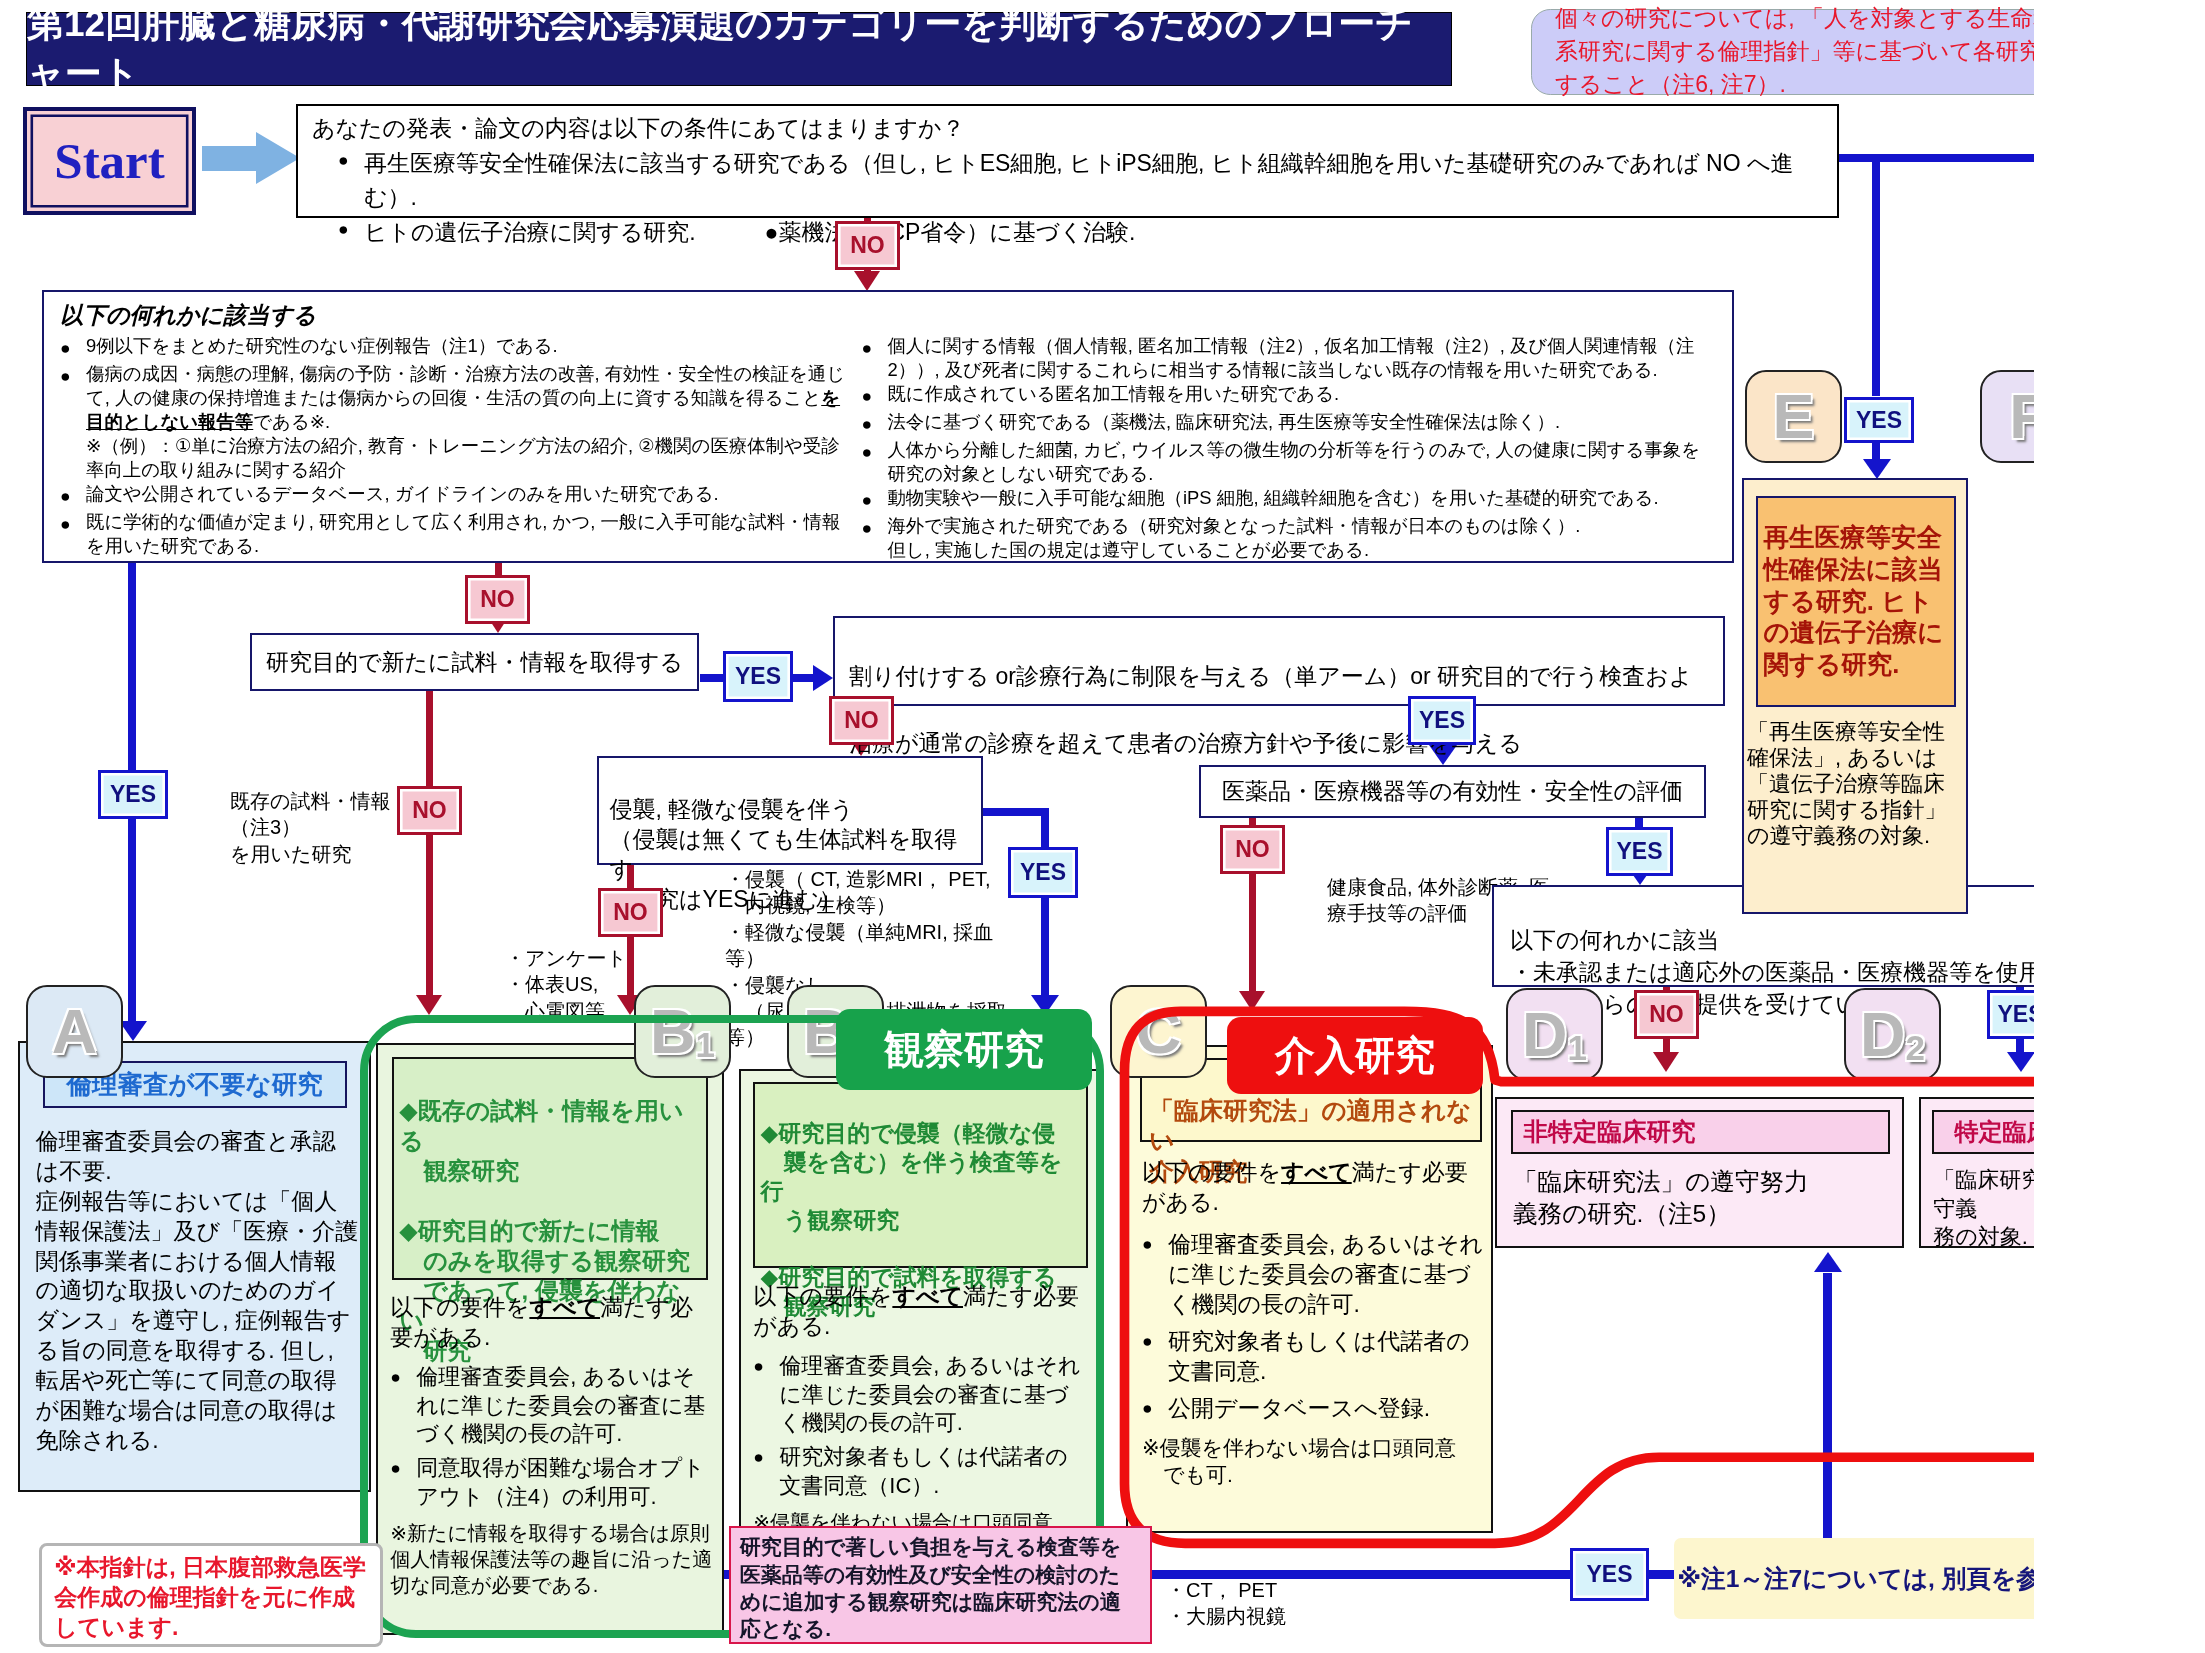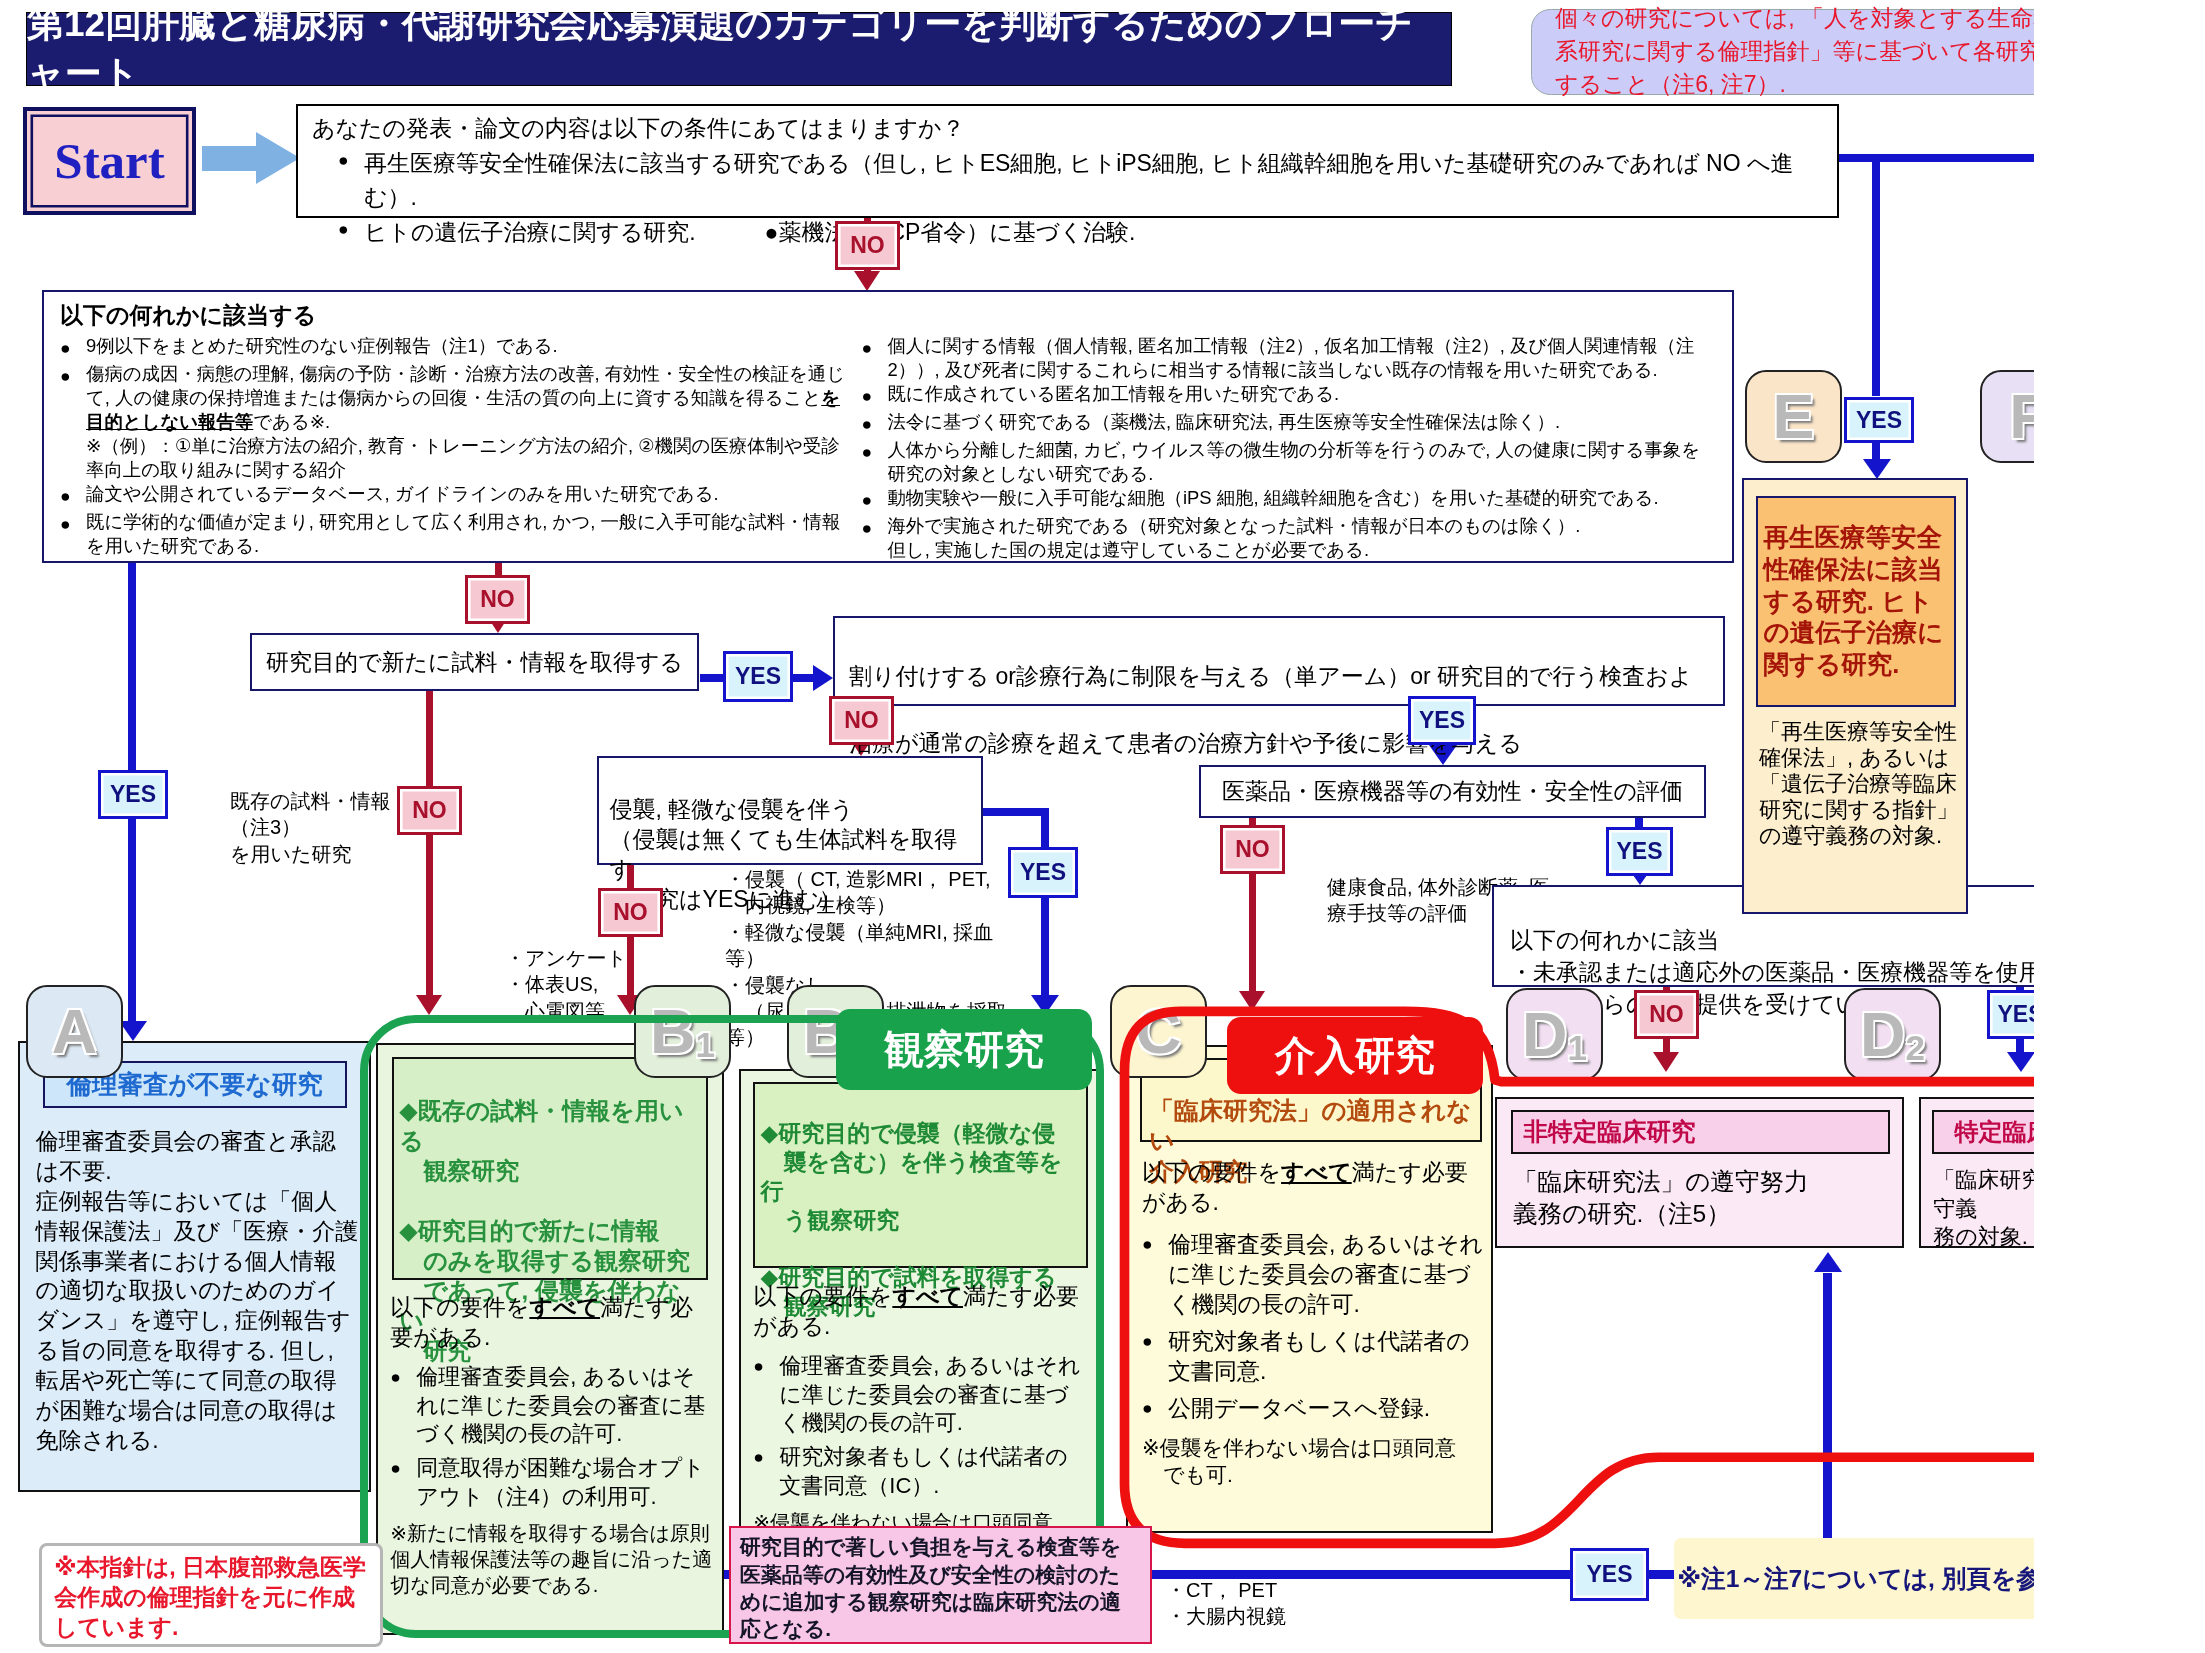--- a/index.html
+++ b/index.html
@@ -117,21 +117,21 @@
         <span class="bm">●</span>
         <span>ヒトの遺伝子治療に関する研究.　　　●薬機法（GCP省令）に基づく治験.</span>
       </div>
   </div>
 
   <div class="abs no-badge" style="left:835px;top:221px;width:65px;height:49px;">
       <span>NO</span>
     </div>
 
   <div class="abs flowbox" style="left:42px;top:290px;width:1692px;height:273px;padding:8.8px 16px;font-size:18.4px;line-height:1.3;">
-    <div style="font-size:23px;font-weight:bold;margin-bottom:3.5px;">以下の何れかに該当する</div>
+    <div style="font-size:23px;font-weight:bold;margin-bottom:3.5px;font-style:italic;">以下の何れかに該当する</div>
     <div style="display:flex;">
       <div style="width:794px;">
         <div class="bullet">
             <span class="bm">●</span>
             <span>9例以下をまとめた研究性のない症例報告（注1）である.</span>
           </div>
         <div class="bullet">
             <span class="bm">●</span>
           <span><span>傷病の成因・病態の理解, 傷病の予防・診断・治療方法の改善, 有効性・安全性の検証を通じて, 人の健康の保持増進または傷病からの回復・生活の質の向上に資する知識を得ること</span><span class="em">を目的としない報告等</span><span>である※.</span></span>
         </div>
@@ -261,21 +261,21 @@
     <span class="ltr">F</span>
   </div>
   <div class="abs yes-badge" style="left:2080px;top:397px;width:70px;height:46px;">
       <span>YES</span>
     </div>
 
   <div class="abs catbox" style="left:1742px;top:478px;width:226px;height:436px;background:#fdeecd;border-color:#16166a;">
     <div class="hdrbox" style="position:absolute;left:12.3px;top:16px;width:200px;height:211px;background:#f9c171;border:2.6px solid #16166a;color:#a51408;font-size:25.5px;line-height:1.25;padding:5.3px;text-align:left;">
       <span>再生医療等安全性確保法に該当する研究. ヒトの遺伝子治療に関する研究.</span>
     </div>
-    <div style="position:absolute;left:15px;top:239px;width:207px;font-size:22px;line-height:1.18;color:#000;">「再生医療等安全性確保法」, あるいは「遺伝子治療等臨床研究に関する指針」の遵守義務の対象.</div>
+    <div style="position:absolute;left:3px;top:239px;width:207px;font-size:22px;line-height:1.18;color:#000;">「再生医療等安全性確保法」, あるいは「遺伝子治療等臨床研究に関する指針」の遵守義務の対象.</div>
   </div>
 
 
   <div class="abs lbadge" style="left:26px;top:985px;background:#dce9f5;">
     <span class="ltr">A</span>
   </div>
   <div class="abs lbadge" style="left:634px;top:985px;background:#e2efda;">
     <span class="ltr">B</span>
       <span class="lsub">1</span>
   </div>

